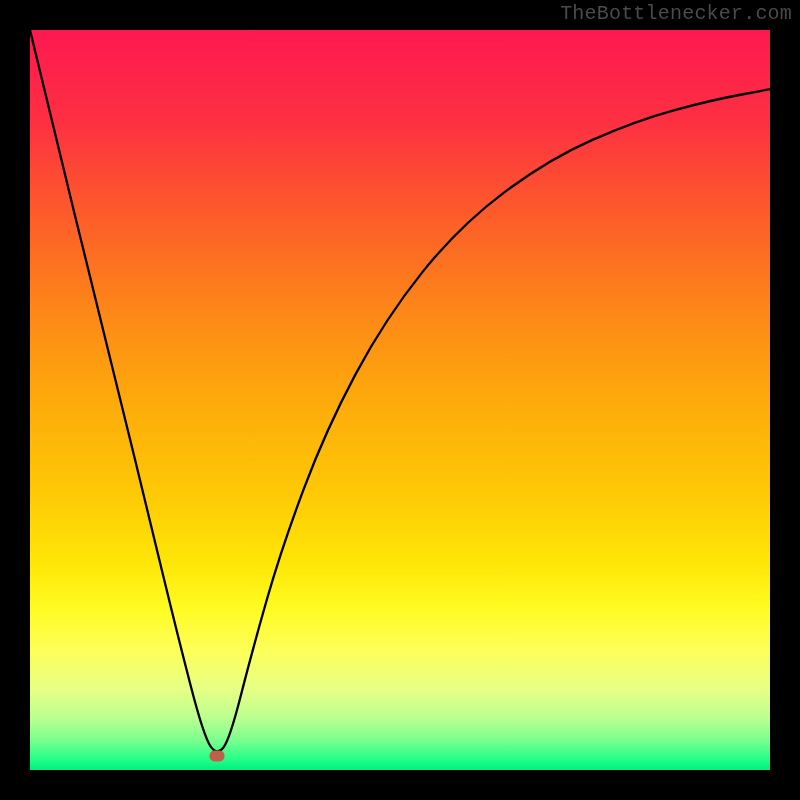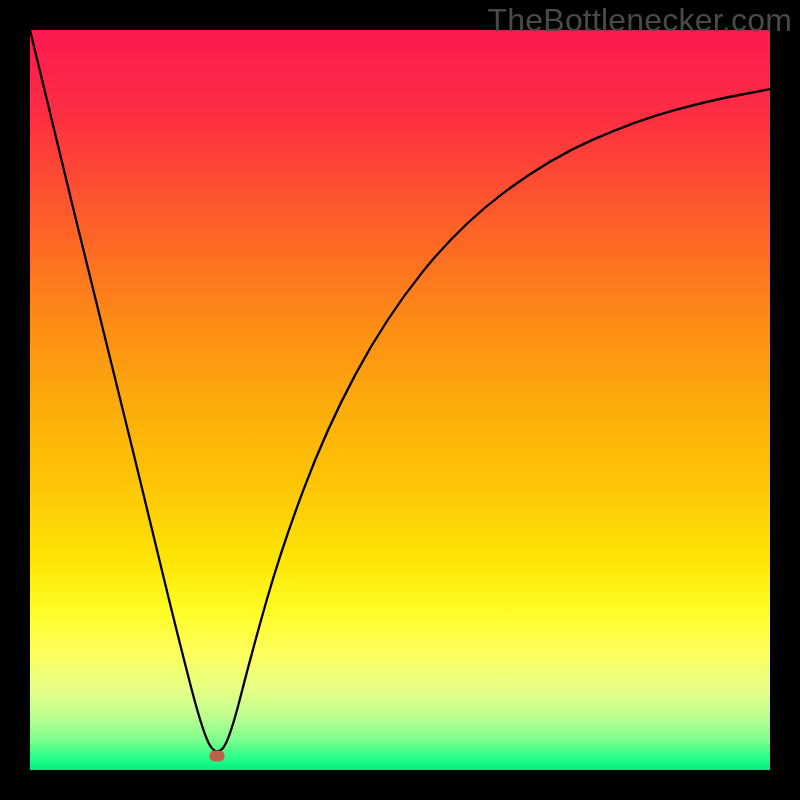--- a/index.html
+++ b/index.html
@@ -39,24 +39,25 @@
     height: 11px;
     border-radius: 5px;
     background: #c06048;
     transform: translate(-50%, -50%);
   }
   .watermark {
     position: absolute;
     top: 2px;
     right: 8px;
     color: #4a4a4a;
-    font-size: 32px;
+    font-size: 20px;
     font-weight: 500;
     letter-spacing: 0.2px;
     z-index: 10;
+    font-family: Liberation Mono, monospace;
   }
 </style>
 </head>
 <body>
 
 <div class="watermark">TheBottlenecker.com</div>
 
 <div class="frame">
 
   <svg class="gradient" viewBox="0 0 740 740" preserveAspectRatio="none">

